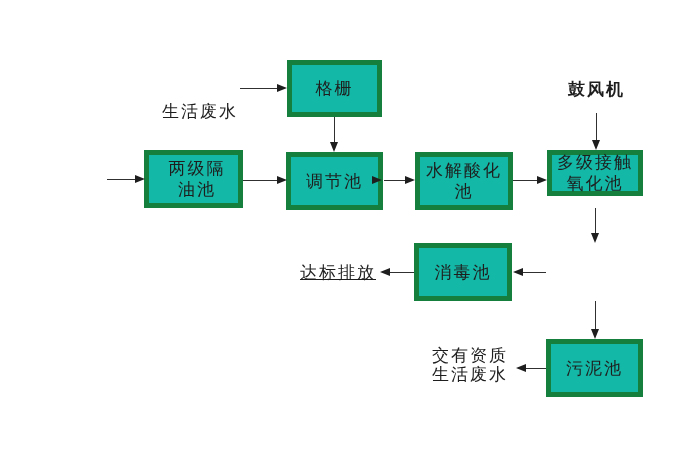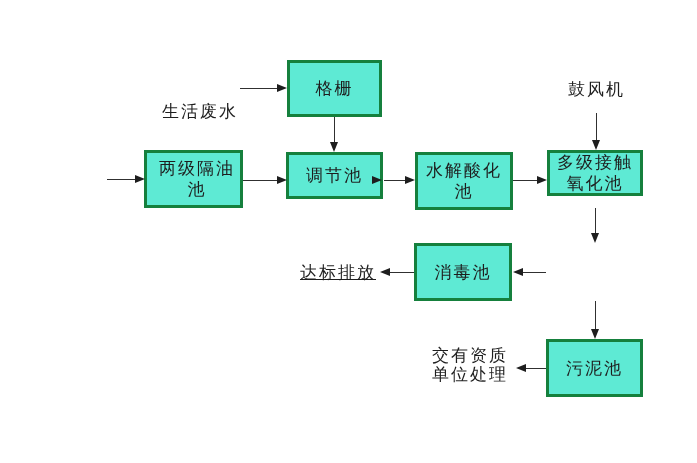--- a/index.html
+++ b/index.html
@@ -7,22 +7,22 @@
     position: relative;
     width: 697px;
     height: 463px;
     background: #ffffff;
     font-family: "Liberation Serif", "DejaVu Serif", serif;
     color: #1e1e1e;
     overflow: hidden;
   }
   .node {
     position: absolute;
-    border: 3px solid #15803d;
-    background: #5eead4;
+    border: 5px solid #15803d;
+    background: #14b8a6;
     display: flex;
     align-items: center;
     justify-content: center;
     text-align: center;
     font-size: 17px;
     line-height: 21px;
     letter-spacing: 2px;
     padding: 0 4px;
     box-sizing: border-box;
   }
@@ -36,31 +36,31 @@
   .hline { position: absolute; height: 1px; background: #303030; }
   .vline { position: absolute; width: 1px; background: #303030; }
   .head { position: absolute; width: 0; height: 0; }
   .head.right { border-top: 4px solid transparent; border-bottom: 4px solid transparent; border-left: 10px solid #1e1e1e; }
   .head.left  { border-top: 4px solid transparent; border-bottom: 4px solid transparent; border-right: 10px solid #1e1e1e; }
   .head.down  { border-left: 4px solid transparent; border-right: 4px solid transparent; border-top: 10px solid #1e1e1e; }
 
   
   .n-grid { left: 287px; top: 60px;  width: 95px; height: 57px; }
   .n-oil  { left: 144px; top: 150px; width: 99px; height: 58px; padding-left: 11px; }
-  .n-reg  { left: 286px; top: 152px; width: 97px; height: 47px; }
+  .n-reg  { left: 286px; top: 152px; width: 97px; height: 58px; }
   .n-hyd  { left: 415px; top: 152px; width: 98px; height: 58px; }
   .n-oxi  { left: 547px; top: 150px; width: 96px; height: 46px; }
   .n-sed  { left: 546px; top: 243px; width: 97px; height: 58px; }
   .n-dis  { left: 414px; top: 243px; width: 98px; height: 58px; }
   .n-slu  { left: 546px; top: 339px; width: 97px; height: 58px; }
 
   
   .l-domestic   { left: 162px; top: 79px; margin-top: 23px; }
   .l-production { left: 26px;  top: 170px; }
-  .l-blower     { left: 568px; top: 80px; }
+  .l-blower     { left: 568px; top: 80px; font-weight: bold; }
   .l-discharge  { left: 300px; top: 263px; text-decoration: underline; }
   .l-qualified  { left: 432px; top: 346px; }
 
   
   .a1s  { left: 240px; top: 88px;  width: 38px; }
   .a1h  { left: 277px; top: 84px; }
   .a2s  { left: 334px; top: 117px; height: 26px; }
   .a2h  { left: 330px; top: 142px; }
   .a3s  { left: 107px; top: 179px; width: 29px; }
   .a3h  { left: 135px; top: 175px; }
@@ -94,21 +94,21 @@
   <div class="node n-reg">调节池</div>
   <div class="node n-hyd">水解酸化池</div>
   <div class="node n-oxi">多级接触氧化池</div>
   <div class="node n-slu">污泥池</div>
   <div class="node n-dis">消毒池</div>
 
   <div class="flabel l-domestic">生活废水</div>
   <div class="flabel l-blower">鼓风机</div>
   <div class="flabel l-discharge">达标排放</div>
   <div class="flabel l-qualified">交有资质
-单位处理</div>
+生活废水</div>
 
   <div class="hline a1s"></div>
   <div class="head right a1h"></div>
 
   <div class="vline a2s"></div>
   <div class="head down a2h"></div>
 
   <div class="hline a3s"></div>
   <div class="head right a3h"></div>
 

